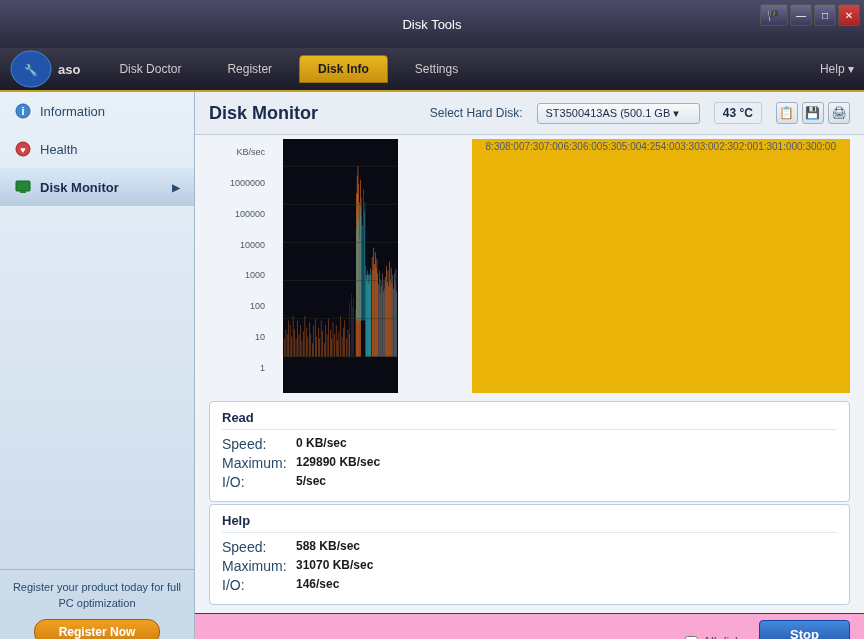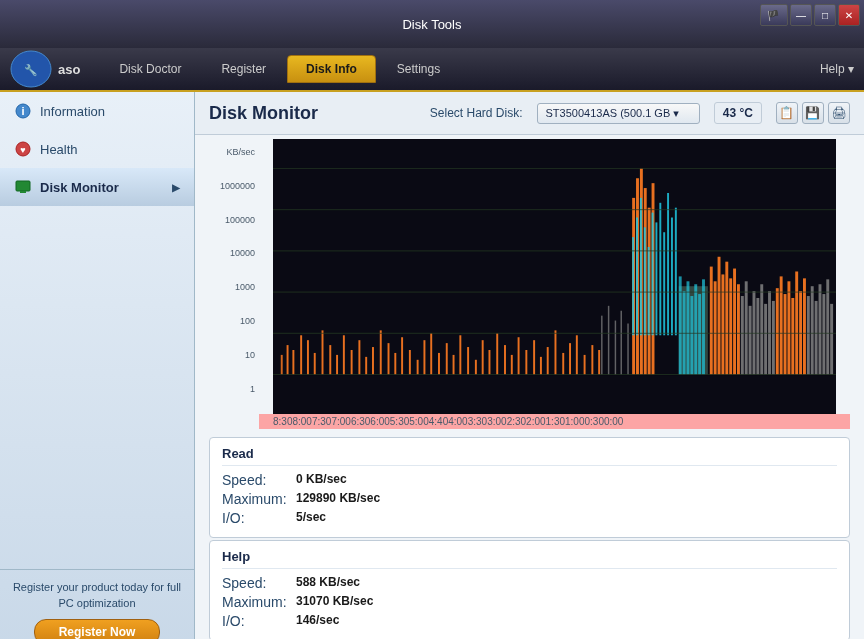--- a/index.html
+++ b/index.html
@@ -77,21 +77,21 @@
       gap: 6px;
       margin-right: 20px;
     }
     .logo-text {
       color: #ddd;
       font-size: 13px;
       font-weight: bold;
     }
     .nav-tabs {
       display: flex;
-      gap: 2px;
+      gap: 8px;
       flex: 1;
     }
     .nav-tab {
       padding: 6px 18px;
       color: #ccc;
       font-size: 12px;
       cursor: pointer;
       border-radius: 4px 4px 0 0;
       border: 1px solid transparent;
     }
@@ -242,21 +242,21 @@
       margin: 0 14px;
       position: relative;
       overflow: hidden;
     }
     .chart-x-axis {
       display: flex;
       justify-content: flex-start;
       padding: 2px 14px;
       font-size: 10px;
       color: #4a5a6a;
-      background: #fca5a5;
+      background: #eab308;
     }
 
     
     .stats-area {
       display: flex;
       gap: 2px;
       padding: 8px 14px;
       background: #f0f4f8;
       flex-direction: column;
     }
@@ -399,21 +399,21 @@
       <span class="select-label">Select Hard Disk:</span>
       <div class="disk-select">ST3500413AS (500.1 GB ▾</div>
       <span class="temp-badge">43 °C</span>
       <div class="header-icons">
         <div class="header-icon-btn">📋</div>
         <div class="header-icon-btn">💾</div>
         <div class="header-icon-btn">🖨</div>
       </div>
     </div>
 
-    <div style="position:relative; background:#f0f4f8; padding: 4px 14px 0 4px; flex:1; display:flex; flex-direction:column;">
+    <div style="position:relative; background:#f0f4f8; padding: 4px 14px 0 14px; flex:1; display:flex; ">
       <div style="display:flex; flex:1; min-height:0;">
 
         <div style="display:flex; flex-direction:column; justify-content:space-between; padding: 8px 4px 20px 0; min-width:60px; text-align:right;">
           <span style="font-size:9px;color:#4a5a6a;">KB/sec</span>
           <span style="font-size:9px;color:#4a5a6a;">1000000</span>
           <span style="font-size:9px;color:#4a5a6a;">100000</span>
           <span style="font-size:9px;color:#4a5a6a;">10000</span>
           <span style="font-size:9px;color:#4a5a6a;">1000</span>
           <span style="font-size:9px;color:#4a5a6a;">100</span>
           <span style="font-size:9px;color:#4a5a6a;">10</span>
@@ -558,21 +558,21 @@
 
       <div class="chart-x-axis" style="margin-left:60px;">
         <span>8:30</span>
         <span>8:00</span>
         <span>7:30</span>
         <span>7:00</span>
         <span>6:30</span>
         <span>6:00</span>
         <span>5:30</span>
         <span>5:00</span>
-        <span>4:40</span>
+        <span>4:25</span>
         <span>4:00</span>
         <span>3:30</span>
         <span>3:00</span>
         <span>2:30</span>
         <span>2:00</span>
         <span>1:30</span>
         <span>1:00</span>
         <span>0:30</span>
         <span>0:00</span>
       </div>

